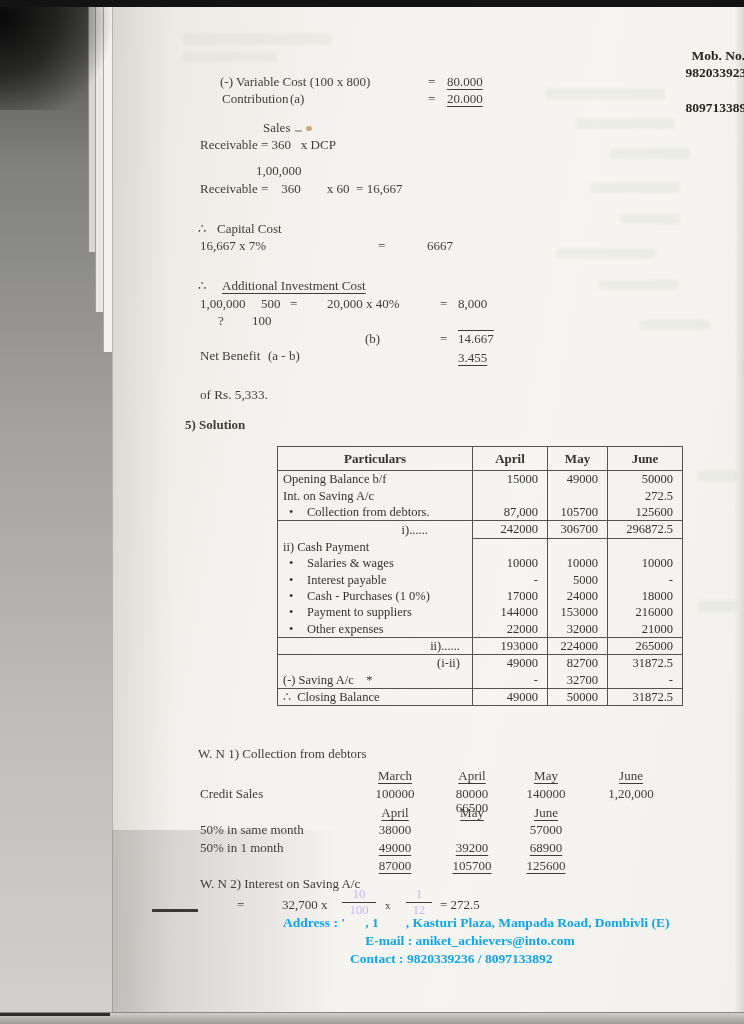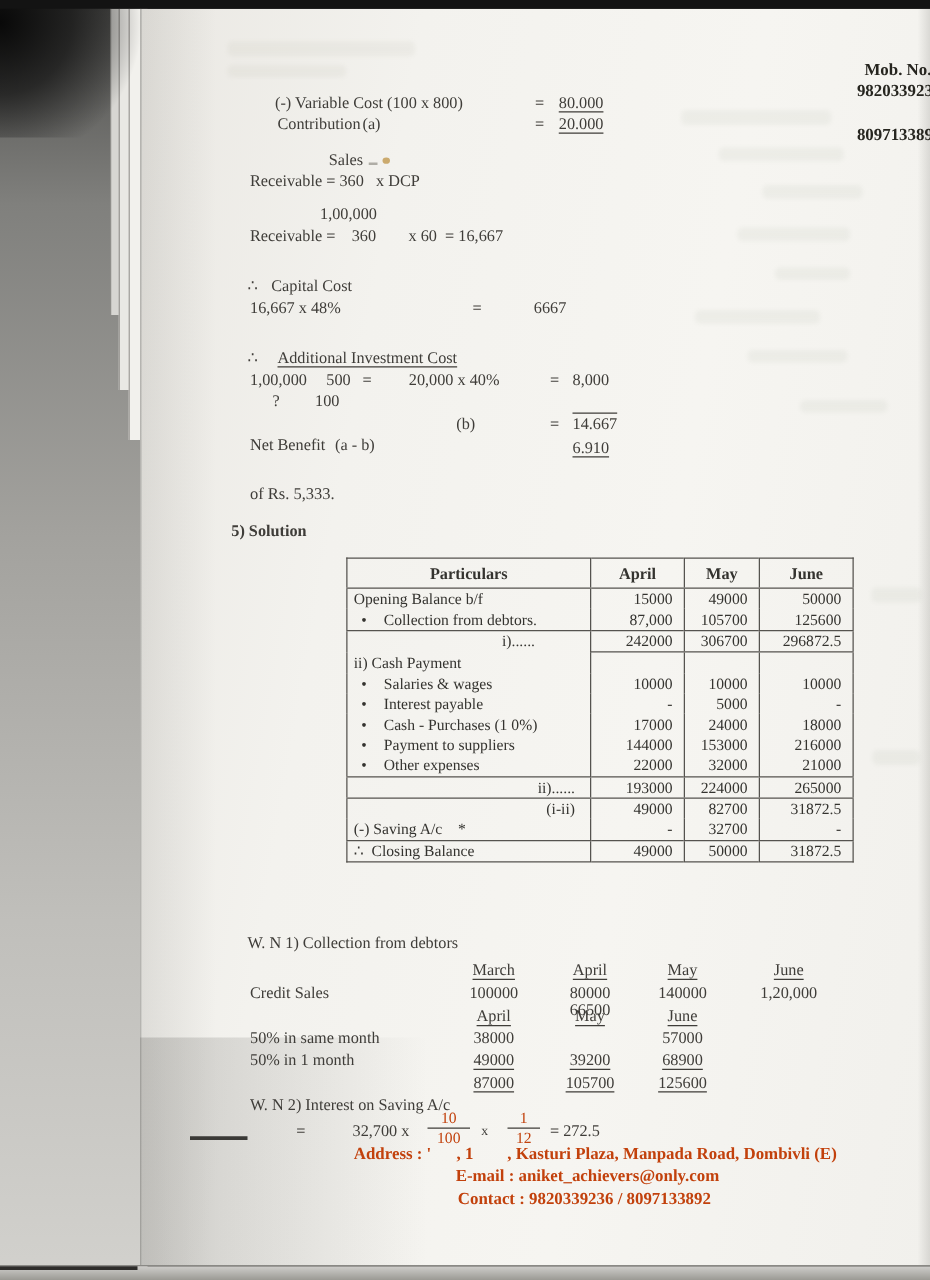--- a/index.html
+++ b/index.html
@@ -57,24 +57,24 @@
   .cash-table td.lab.ctr { text-align:right; padding-right:12px; }
   .cash-table td.lab.ctr2 { text-align:right; padding-right:44px; }
   .cash-table td.num { text-align:right; padding-right:9px; }
   .cash-table tr.rule-above td { border-top:1.3px solid #55534f; }
   .cash-table tr.rule-below td { border-bottom:1.3px solid #55534f; }
   .cash-table tr.rule-below-num td.num { border-bottom:1.3px solid #55534f; }
   
   .wn-cell { position:absolute; width:84px; text-align:center; white-space:pre; }
   .wn-cell.w92 { width:92px; }
   
-  .frac { position:absolute; text-align:center; font-size:12.5px; line-height:13px; color:#c2410c; }
+  .frac { position:absolute; text-align:center; font-size:12.5px; line-height:13px; color:#c4b5fd; }
   .frac .bar { border-top:1.3px solid #3f3d39; margin:1px 2px; }
   
-  .footer-line { position:absolute; font-weight:bold; color:#c2410c; white-space:pre; }
+  .footer-line { position:absolute; font-weight:bold; color:#0ea5e9; white-space:pre; }
 </style>
 </head>
 <body>
 
 <div class="scan">
 
   <div class="left-band"></div>
   <div class="edge1"></div>
   <div class="edge2"></div>
   <div class="edge3"></div>
@@ -116,40 +116,40 @@
 
   <div class="t" style="left:263px;top:120px">Sales</div>
   <div class="dot-artifact"></div>
   <div class="dash-artifact"></div>
   <div class="t" style="left:200px;top:137px">Receivable = 360   x DCP</div>
   <div class="t" style="left:256px;top:163px">1,00,000</div>
   <div class="t" style="left:200px;top:181px">Receivable =    360        x 60  = 16,667</div>
 
   <div class="t" style="left:198px;top:221px">∴</div>
   <div class="t" style="left:217px;top:221px">Capital Cost</div>
-  <div class="t" style="left:200px;top:238px">16,667 x 48%</div>
+  <div class="t" style="left:200px;top:238px">16,667 x 7%</div>
   <div class="t" style="left:378px;top:238px">=</div>
   <div class="t" style="left:427px;top:238px">6667</div>
 
   <div class="t" style="left:198px;top:278px">∴</div>
   <div class="t u" style="left:222px;top:278px">Additional Investment Cost</div>
   <div class="t" style="left:200px;top:296px">1,00,000</div>
   <div class="t" style="left:261px;top:296px">500</div>
   <div class="t" style="left:290px;top:296px">=</div>
   <div class="t" style="left:327px;top:296px">20,000 x 40%</div>
   <div class="t" style="left:440px;top:296px">=</div>
   <div class="t" style="left:458px;top:296px">8,000</div>
   <div class="t" style="left:218px;top:313px">?</div>
   <div class="t" style="left:252px;top:313px">100</div>
   <div class="t" style="left:365px;top:331px">(b)</div>
   <div class="t" style="left:440px;top:331px">=</div>
   <div class="t ov" style="left:458px;top:331px">14.667</div>
   <div class="t" style="left:200px;top:348px">Net Benefit</div>
   <div class="t" style="left:268px;top:348px">(a - b)</div>
-  <div class="t u" style="left:458px;top:350px">6.910</div>
+  <div class="t u" style="left:458px;top:350px">3.455</div>
 
   <div class="t advice" style="left:200px;top:387px">of Rs. 5,333.</div>
 
   <div class="t b" style="left:185px;top:417px">5) Solution</div>
 
   <table class="cash-table">
     <colgroup>
         <col class="c0">
         <col class="c1">
         <col class="c2">
@@ -162,20 +162,26 @@
         <th>May</th>
         <th>June</th>
       </tr>
     </thead>
     <tbody>
       <tr>
         <td class="lab">Opening Balance b/f</td>
         <td class="num">15000</td>
         <td class="num">49000</td>
         <td class="num">50000</td>
+      </tr>
+      <tr>
+        <td class="lab">Int. on Saving A/c</td>
+        <td class="num"></td>
+        <td class="num"></td>
+        <td class="num">272.5</td>
       </tr>
       <tr>
         <td class="lab bul">Collection from debtors.</td>
         <td class="num">87,000</td>
         <td class="num">105700</td>
         <td class="num">125600</td>
       </tr>
       <tr class="rule-above rule-below-num">
         <td class="lab ctr2">i)......</td>
         <td class="num">242000</td>
@@ -287,16 +293,16 @@
   </div>
   <div class="t" style="left:385px;top:899px;font-size:11px">x</div>
   <div class="frac" style="left:404px;top:888px;width:30px">
     <div>1</div>
     <div class="bar"></div>
     <div>12</div>
   </div>
   <div class="t" style="left:440px;top:897px">= 272.5</div>
 
   <div class="footer-line" style="left:283px;top:915px;font-size:13.5px">Address : '      , 1        , Kasturi Plaza, Manpada Road, Dombivli (E)</div>
-  <div class="footer-line" style="left:340px;top:933px;width:260px;text-align:center;font-size:13.5px">E-mail : aniket_achievers@only.com</div>
-  <div class="footer-line" style="left:350px;top:951px;width:235px;text-align:center;font-size:13.5px">Contact : 9820339236 / 8097133892</div>
+  <div class="footer-line" style="left:340px;top:933px;width:260px;text-align:center;font-size:13.5px">E-mail : aniket_achievers@into.com</div>
+  <div class="footer-line" style="left:350px;top:951px;width:235px;text-align:left;font-size:13.5px">Contact : 9820339236 / 8097133892</div>
 
 </div>
 
 </body></html>

